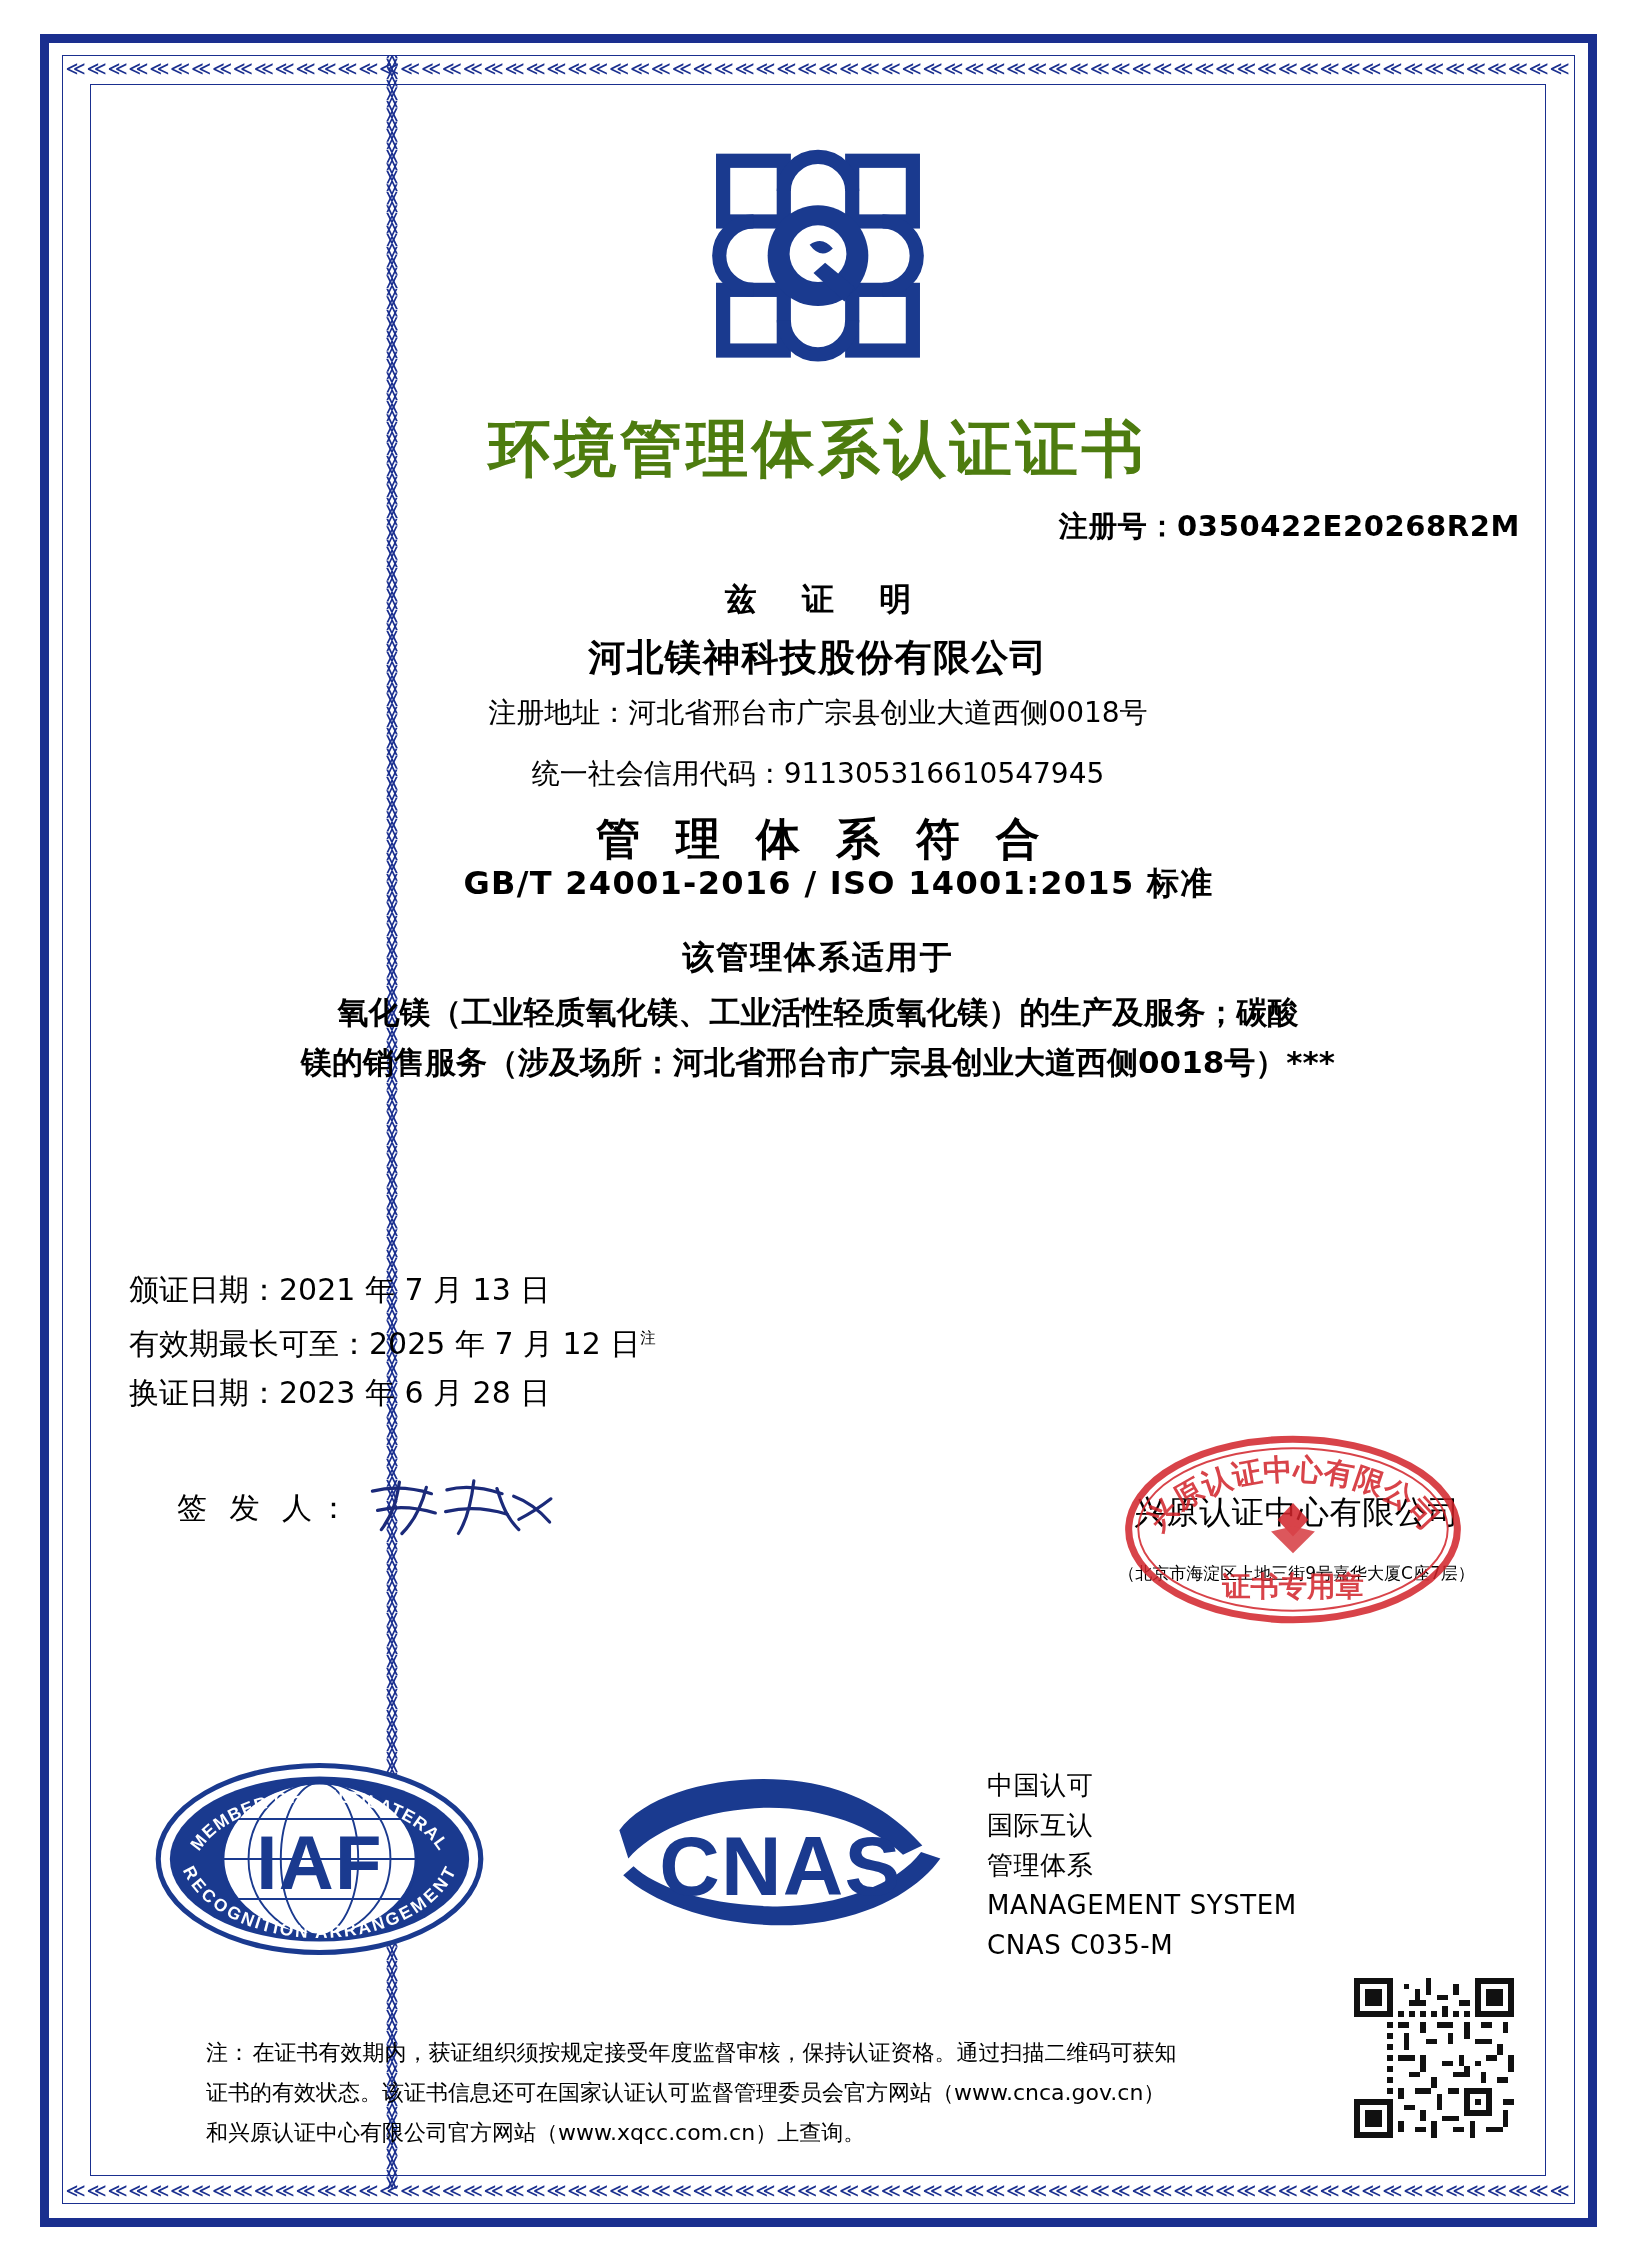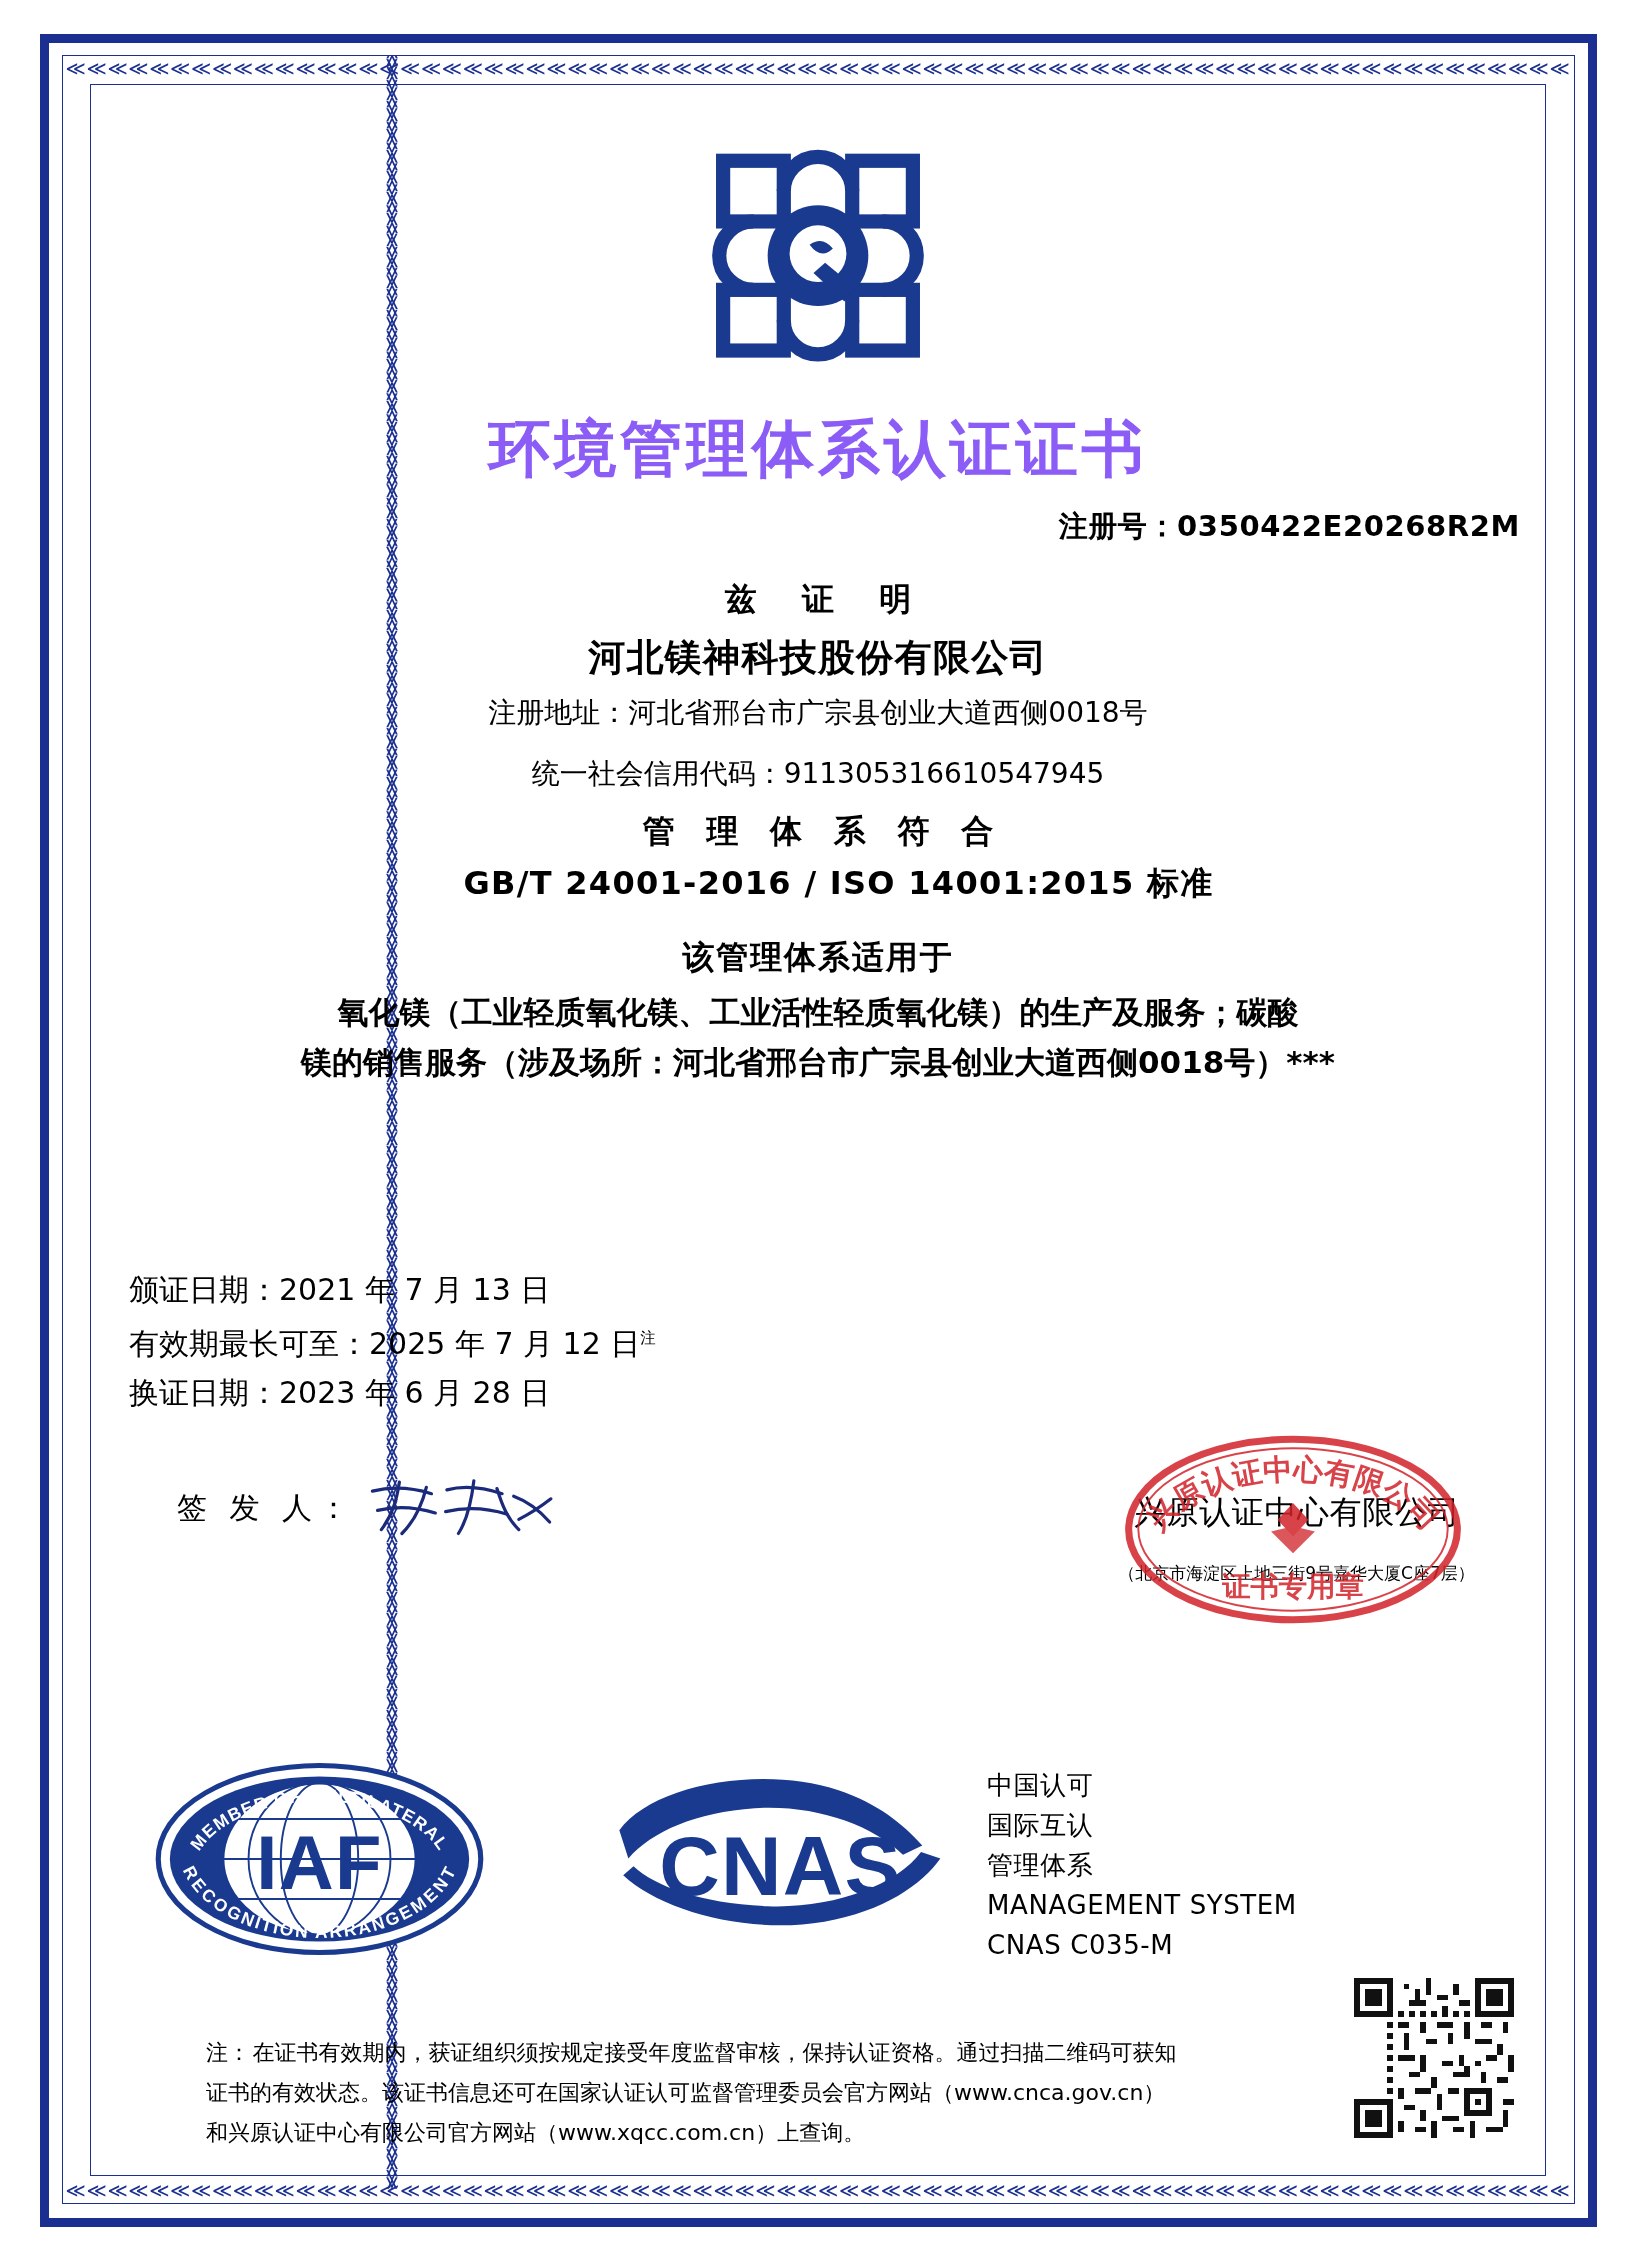--- a/index.html
+++ b/index.html
@@ -93,21 +93,21 @@
 
   .title {
     position: absolute;
     top: 323px;
     left: 0; right: 0;
     text-align: center;
     font-family: "DejaVu Sans", sans-serif;
     font-weight: bold;
     font-size: 62px;
     letter-spacing: 3.9px;
-    color: #8b5cf6;
+    color: #4d7c0f;
   }
 
   .reg-no {
     position: absolute;
     top: 423px;
     right: 26px;
     font-family: "DejaVu Sans", sans-serif;
     font-weight: bold;
     font-size: 29px;
     letter-spacing: 0.6px;
@@ -141,21 +141,21 @@
   }
   .credit {
     top: 671px;
     font-family: "DejaVu Sans", sans-serif;
     font-size: 28px;
   }
   .conform {
     top: 726px;
     font-family: "DejaVu Sans", sans-serif;
     font-weight: bold;
-    font-size: 32px;
+    font-size: 44px;
     letter-spacing: 10.3px;
     text-indent: 10.3px;
   }
   .standard {
     top: 778px;
     font-family: "DejaVu Sans", sans-serif;
     font-weight: bold;
     font-size: 32px;
     letter-spacing: 1.3px;
     padding-left: 41px;

